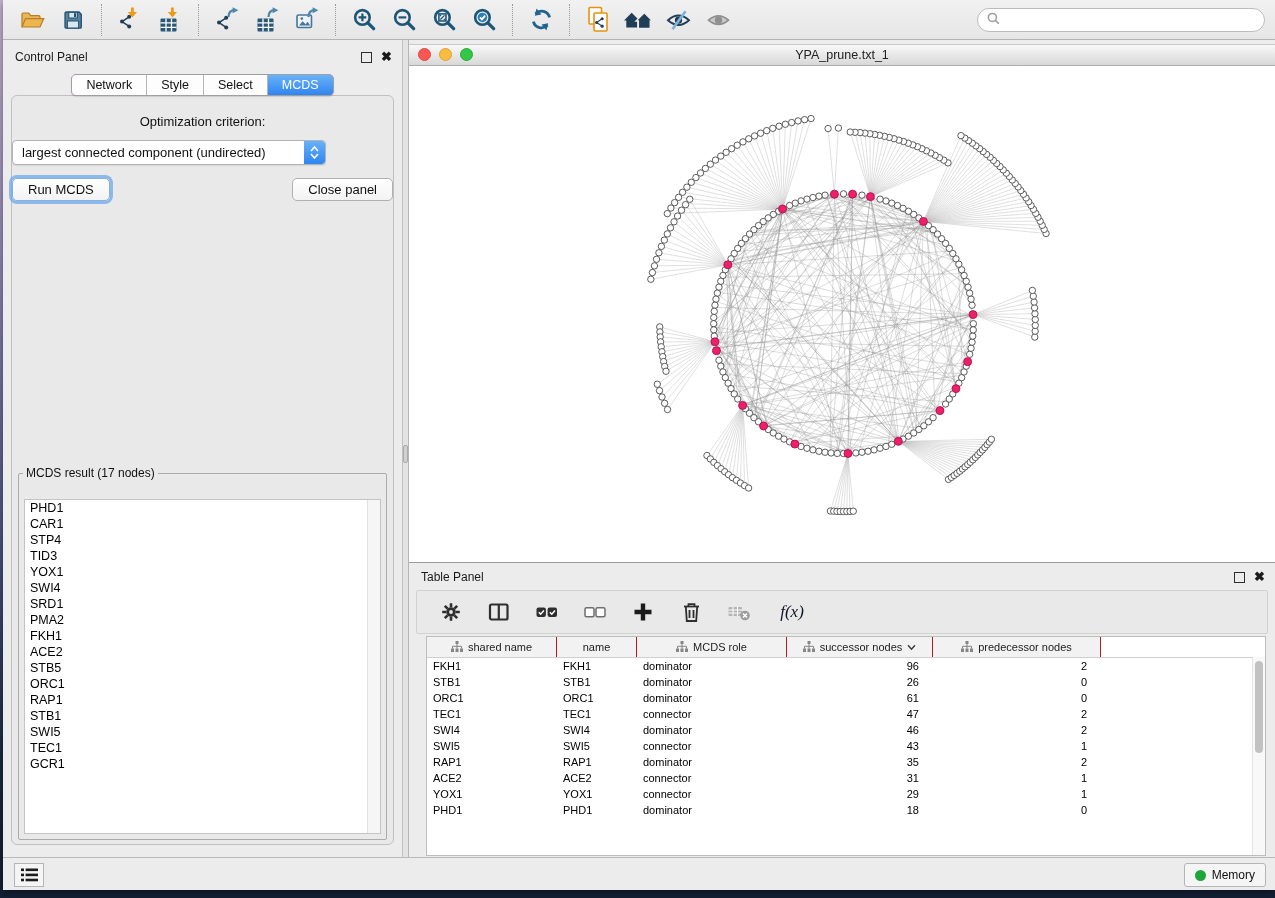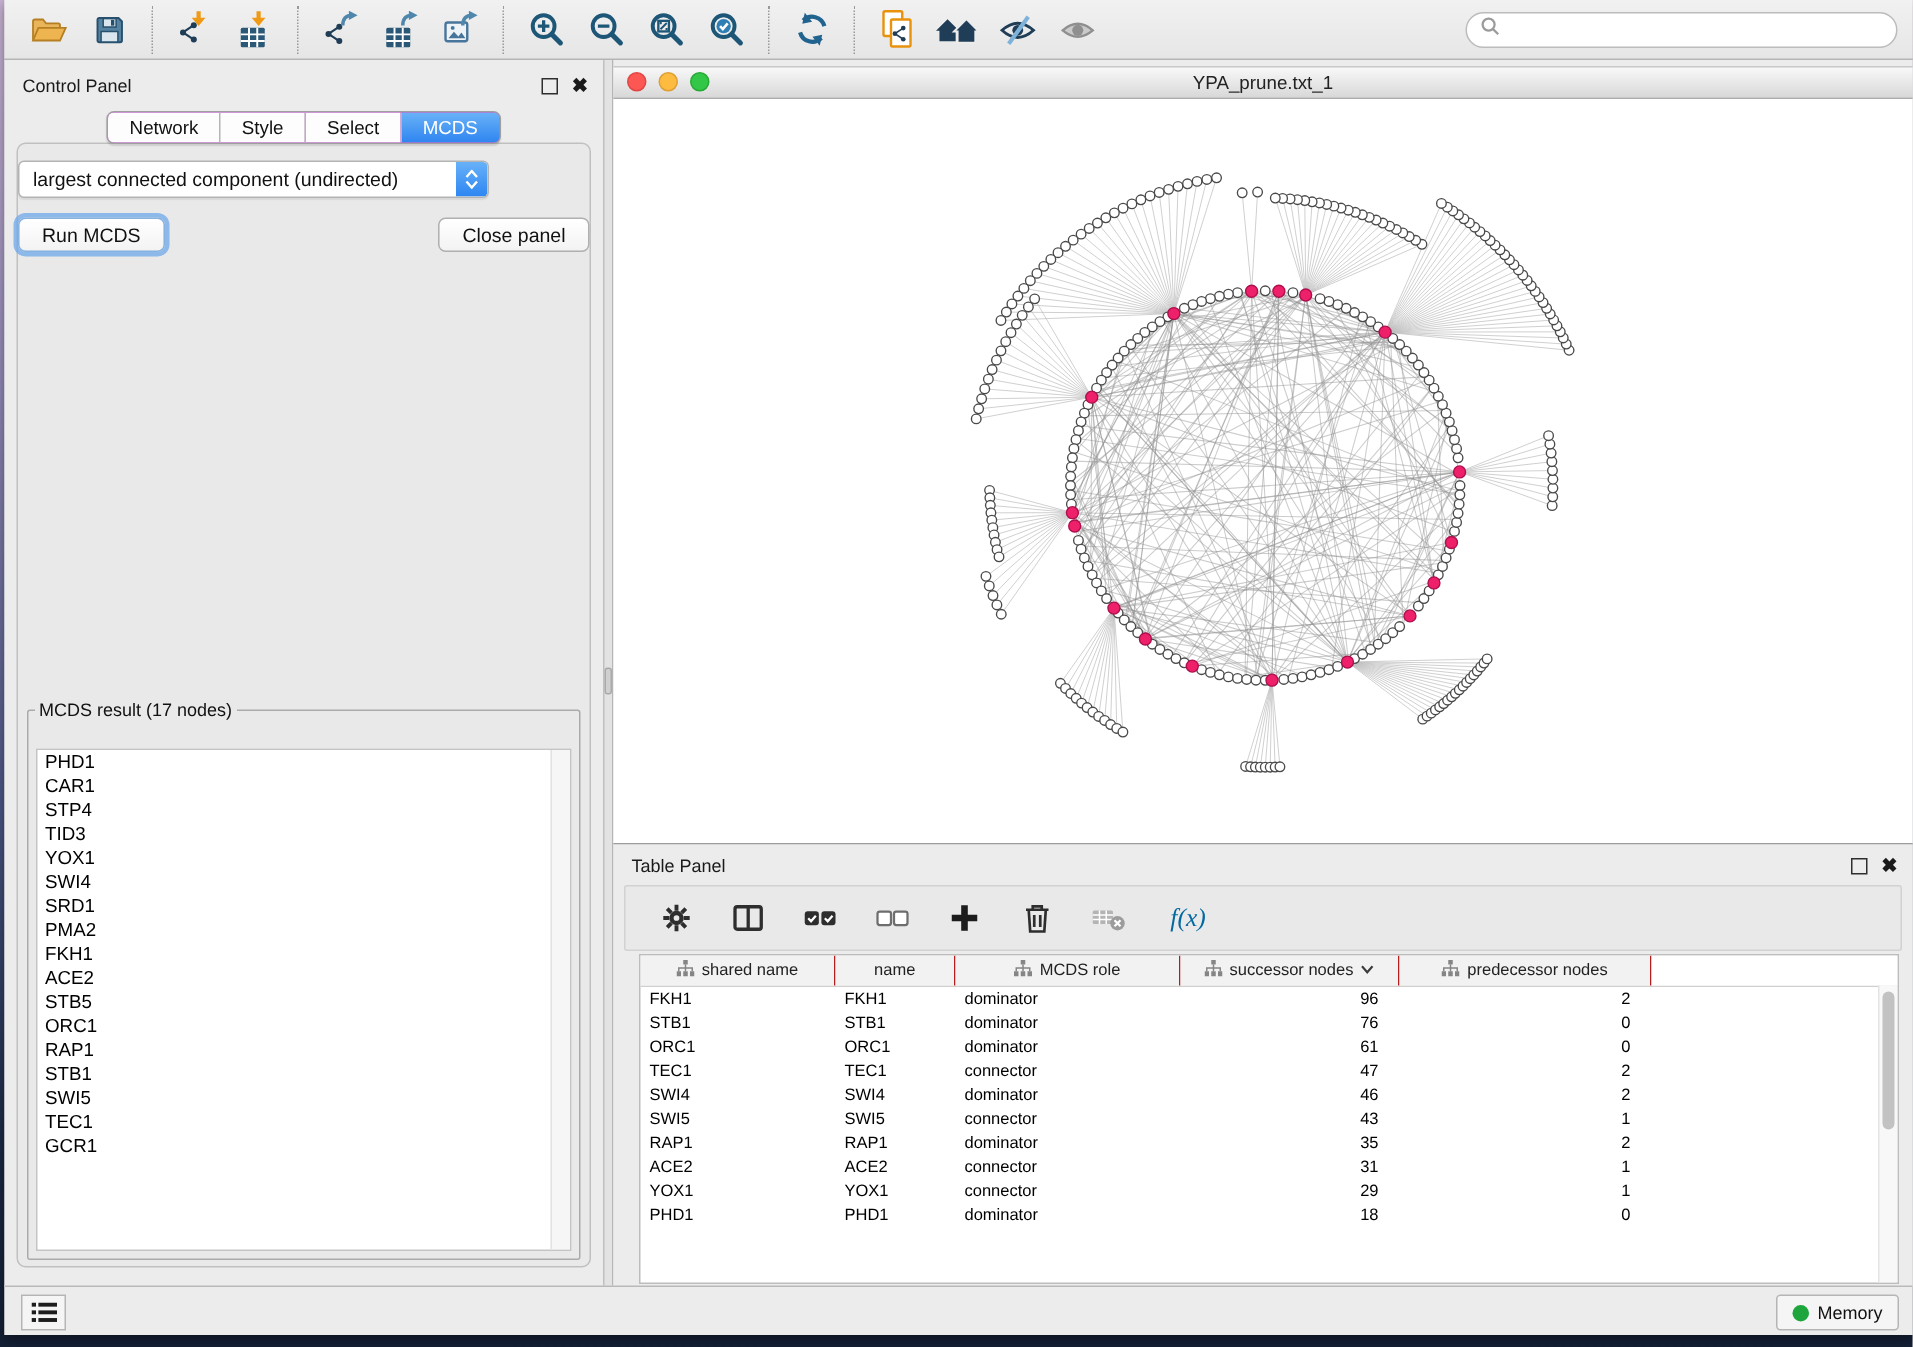--- a/index.html
+++ b/index.html
@@ -60,21 +60,21 @@
   .net-title{position:absolute;left:0;right:0;text-align:center;font-size:12.5px;color:#222;}
   .net-canvas{flex:1;background:#fff;}
   .net-canvas svg{display:block;width:100%;height:100%;}
 
   
   .table-panel{flex:1;display:flex;flex-direction:column;background:#ececec;position:relative;}
   .tp-header{height:24px;display:flex;align-items:center;padding:2px 10px 0 12px;}
   .tp-toolbar{margin:1px 7px 2px 7px;height:42px;background:#e9e9e9;border:1px solid #d2d2d2;border-radius:2px;
               display:flex;align-items:center;gap:24px;padding-left:22px;}
   .tp-tool{display:flex;align-items:center;justify-content:center;width:24px;height:24px;}
-  .fx{font-family:"Liberation Serif",serif;font-style:italic;font-size:17px;color:#0369a1;}
+  .fx{font-family:"Liberation Serif",serif;font-style:italic;font-size:17px;color:#0f172a;}
   .tablewrap{flex:1;margin:0 9px 2px 17px;background:#fff;border:1px solid #bdbdbd;position:relative;overflow:hidden;}
   .thead{display:grid;grid-template-columns:130px 80px 150px 146px 168px 1fr;height:20px;border-bottom:1px solid #cfcfcf;}
   .th{background:#f2f2f2;border-right:1px solid #b91c1c;display:flex;align-items:center;justify-content:center;gap:5px;
       font-size:11px;color:#222;overflow:hidden;}
   .th.filler{background:#fff;border-right:none;}
   .trow{display:grid;grid-template-columns:130px 80px 150px 146px 168px 1fr;height:16px;}
   .td{font-size:11px;color:#000;display:flex;align-items:center;padding-left:6px;overflow:hidden;}
   .td.num{justify-content:flex-end;padding-right:14px;}
   .vscroll{position:absolute;right:0;top:20px;bottom:0;width:12px;background:#f8f8f8;border-left:1px solid #e4e4e4;}
   .vscroll .thumb{position:absolute;left:1.5px;width:8px;top:4px;height:92px;background:#c2c2c2;border-radius:5px;}
@@ -270,20 +270,21 @@
     </div>
     <div class="cp-tabs">
         <span class="seg" id="cp-tabset">
           <span class="seg-item">Network</span>
           <span class="seg-item">Style</span>
           <span class="seg-item">Select</span>
           <span class="seg-item active">MCDS</span>
         </span>
       </div>
     <div class="cp-content">
+      <div class="opt-label">Optimization criterion:</div>
       <div class="select-row">
         <div class="mac-select">
           <span class="val">largest connected component (undirected)</span>
           <span class="stepper">
             <svg width="9" height="6" viewBox="0 0 9 6">
                 <path d="M1 5l3.5-4L8 5" fill="none" stroke="#fff" stroke-width="1.6"></path>
               </svg>
             <svg width="9" height="6" viewBox="0 0 9 6">
                 <path d="M1 1l3.5 4L8 1" fill="none" stroke="#fff" stroke-width="1.6"></path>
               </svg>
@@ -1145,21 +1146,21 @@
               <div class="td ">FKH1</div>
               <div class="td ">dominator</div>
               <div class="td num">96</div>
               <div class="td num">2</div>
               <div class="td "></div>
             </div>
             <div class="trow">
               <div class="td ">STB1</div>
               <div class="td ">STB1</div>
               <div class="td ">dominator</div>
-              <div class="td num">76</div>
+              <div class="td num">26</div>
               <div class="td num">0</div>
               <div class="td "></div>
             </div>
             <div class="trow">
               <div class="td ">ORC1</div>
               <div class="td ">ORC1</div>
               <div class="td ">dominator</div>
               <div class="td num">61</div>
               <div class="td num">0</div>
               <div class="td "></div>

